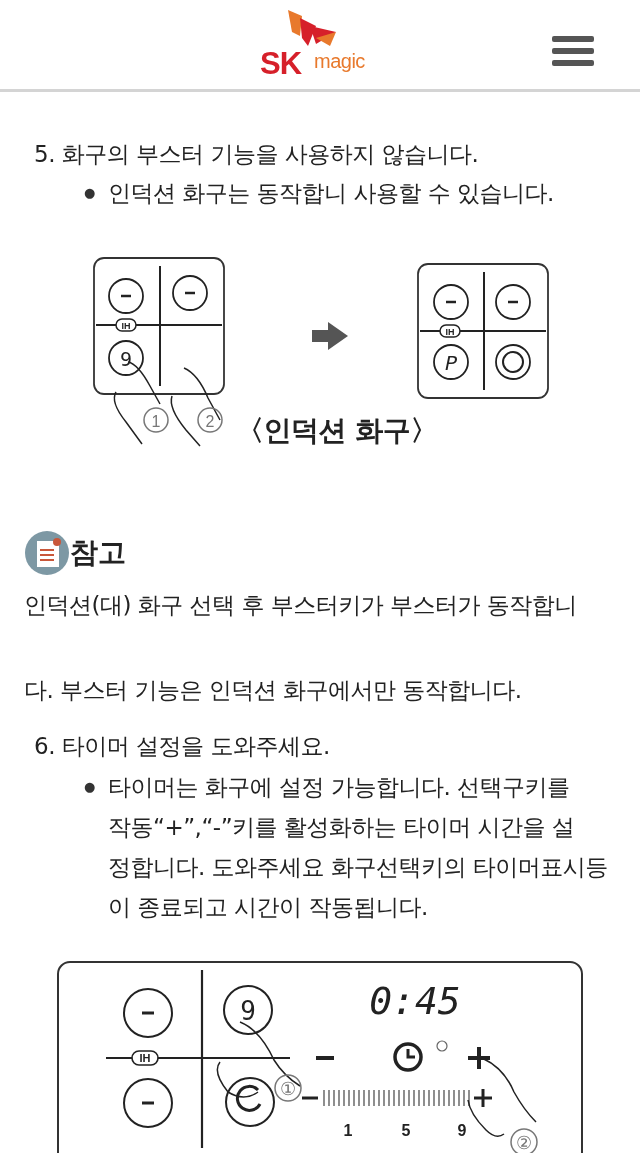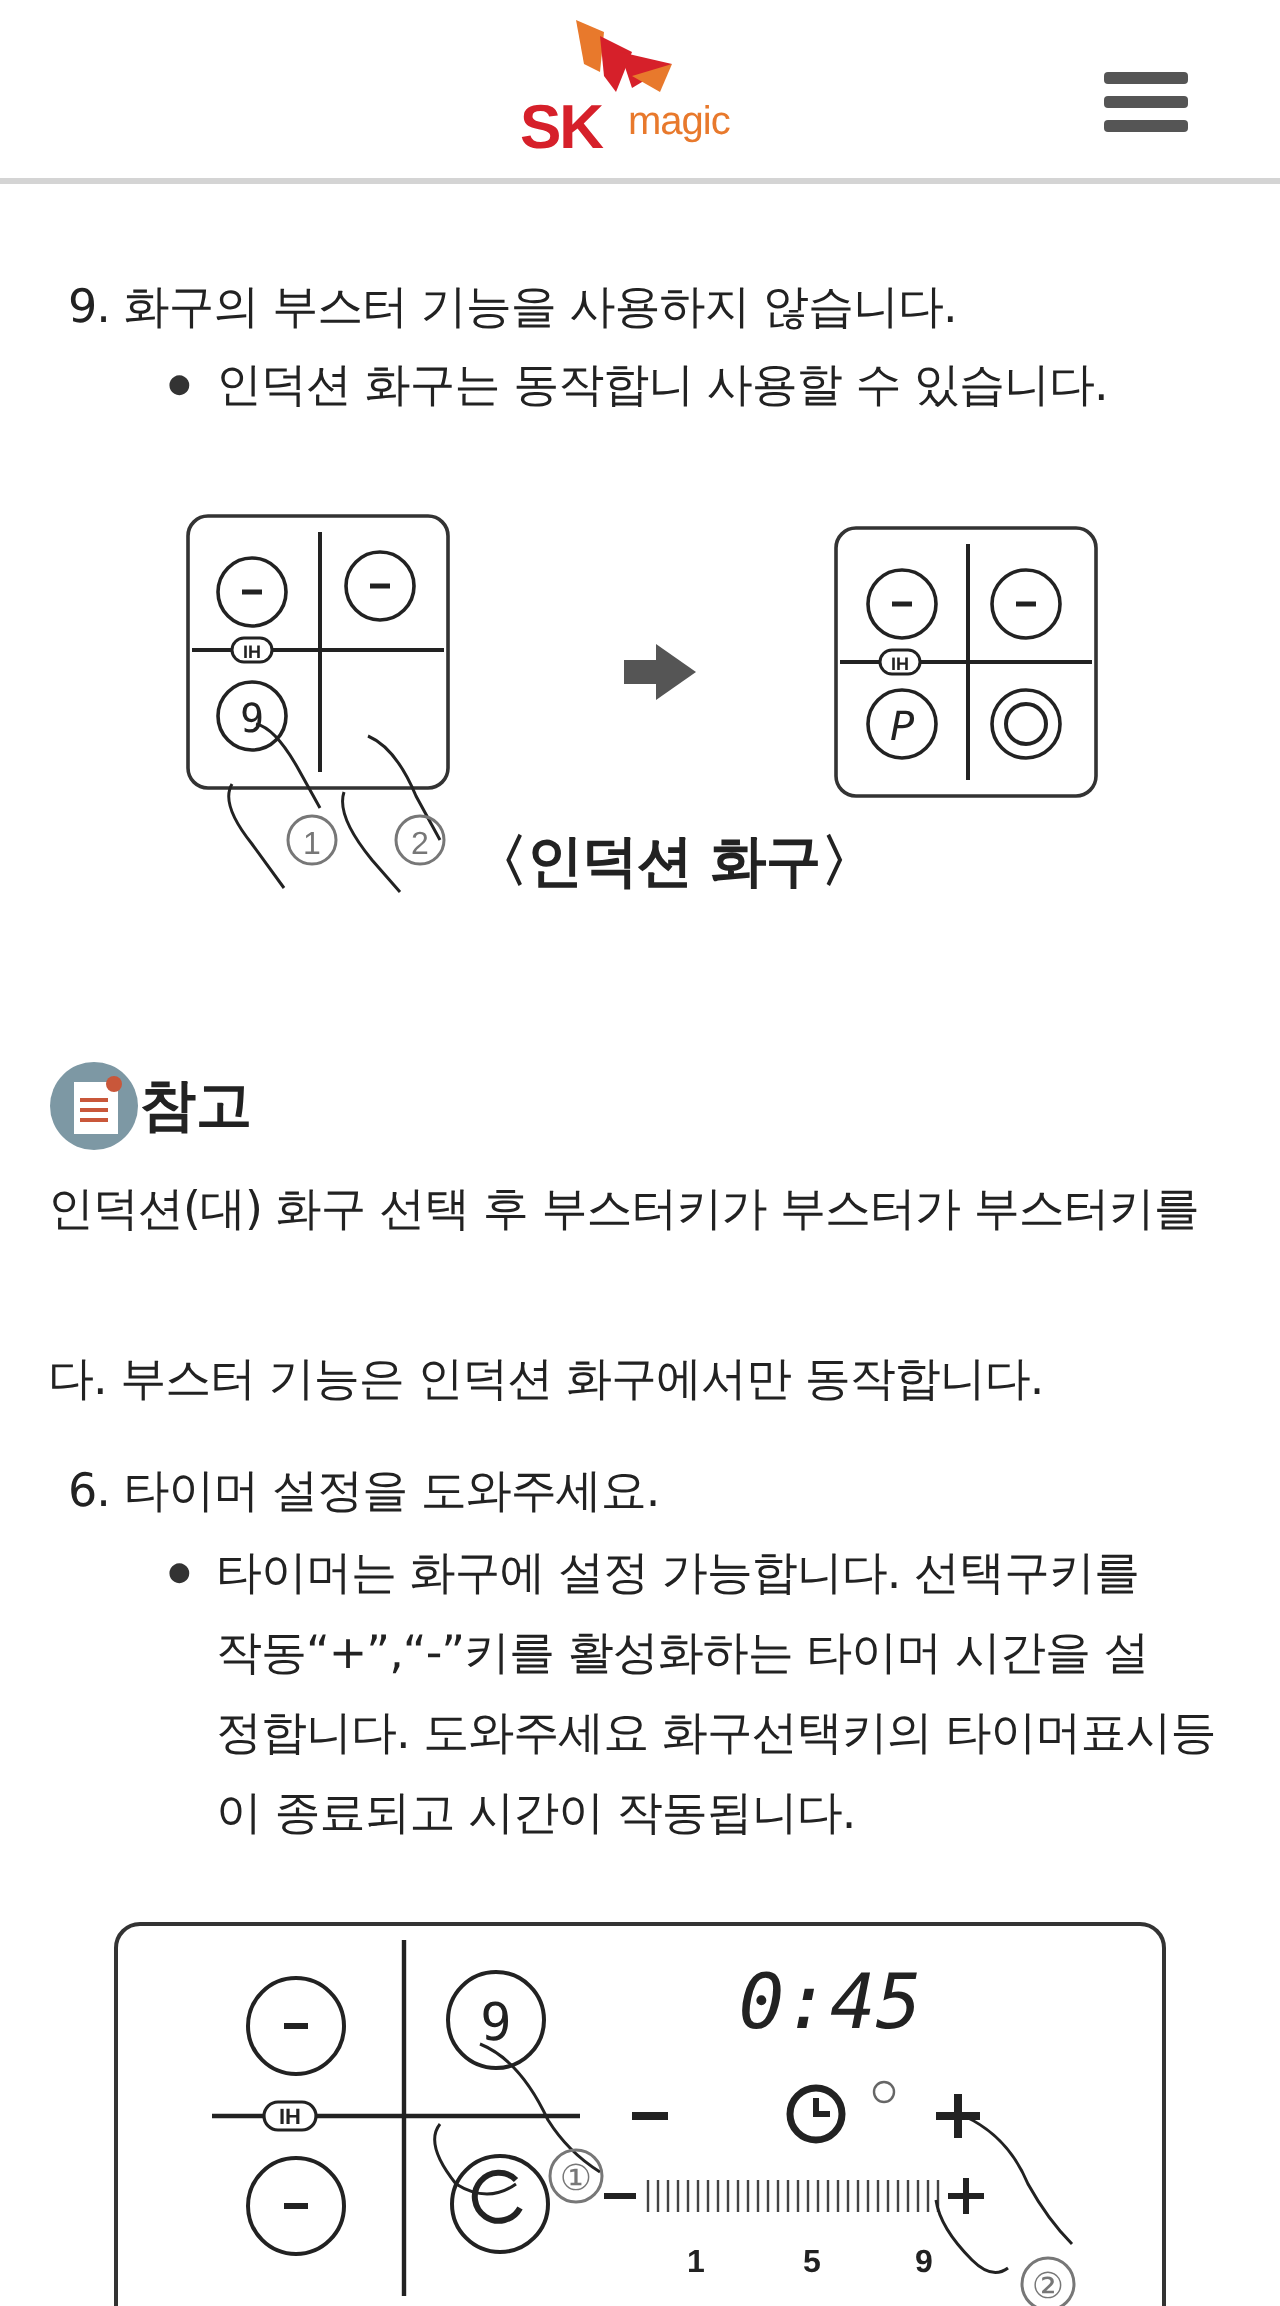--- a/index.html
+++ b/index.html
@@ -73,21 +73,21 @@
     <span class="sk">SK</span>
     <span class="magic">magic</span>
   </div>
   <div class="menu-btn">
     <span></span>
       <span></span>
       <span></span>
   </div>
 </div>
 
-<div class="text" style="left:34px; top:135px;">9. 화구의 부스터 기능을 사용하지 않습니다.</div>
+<div class="text" style="left:34px; top:135px;">5. 화구의 부스터 기능을 사용하지 않습니다.</div>
 <div class="text bullet" style="left:108px; top:174px;">인덕션 화구는 동작합니 사용할 수 있습니다.</div>
 
 <svg class="diagram" style="left:80px; top:250px;" width="480" height="210" viewBox="0 0 480 210">
 
   <g>
     <rect x="14" y="8" width="130" height="136" rx="10" fill="#fff" stroke="#333" stroke-width="1.8"></rect>
     <line x1="80" y1="16" x2="80" y2="136" stroke="#222" stroke-width="2"></line>
     <line x1="16" y1="75" x2="142" y2="75" stroke="#222" stroke-width="2"></line>
     <circle cx="46" cy="46" r="17" fill="#fff" stroke="#222" stroke-width="1.8"></circle>
     <line x1="41" y1="46" x2="51" y2="46" stroke="#222" stroke-width="2.5"></line>
@@ -133,21 +133,21 @@
   <svg class="note-icon" width="46" height="46" viewBox="0 0 46 46">
     <circle cx="23" cy="23" r="22" fill="#7d98a4"></circle>
     <rect x="13" y="11" width="22" height="26" fill="#fff"></rect>
     <line x1="16" y1="20" x2="30" y2="20" stroke="#c9573a" stroke-width="2"></line>
     <line x1="16" y1="25" x2="30" y2="25" stroke="#c9573a" stroke-width="2"></line>
     <line x1="16" y1="30" x2="30" y2="30" stroke="#c9573a" stroke-width="2"></line>
     <circle cx="33" cy="12" r="4" fill="#c9573a"></circle>
   </svg>
   <span class="note-label">참고</span>
 </div>
-<div class="text" style="left:24px; top:586px;">인덕션(대) 화구 선택 후 부스터키가 부스터가 부스터키를</div>
+<div class="text" style="left:24px; top:586px;">인덕션(대) 화구 선택 후 부스터키가 부스터가 동작합니</div>
 <div class="text" style="left:24px; top:650px;margin-top:21px;">다. 부스터 기능은 인덕션 화구에서만 동작합니다.</div>
 
 <div class="text" style="left:34px; top:727px;">6. 타이머 설정을 도와주세요.</div>
 <div class="text bullet" style="left:108px; top:768px;">타이머는 화구에 설정 가능합니다. 선택구키를</div>
 <div class="text" style="left:108px; top:808px;">작동“+”,“-”키를 활성화하는 타이머 시간을 설</div>
 <div class="text" style="left:108px; top:848px;">정합니다. 도와주세요 화구선택키의 타이머표시등</div>
 <div class="text" style="left:108px; top:888px;">이 종료되고 시간이 작동됩니다.</div>
 
 <svg class="diagram" style="left:50px; top:950px;" width="560" height="203" viewBox="0 0 560 203">
   <rect x="8" y="12" width="524" height="210" rx="12" fill="#fff" stroke="#333" stroke-width="2"></rect>

